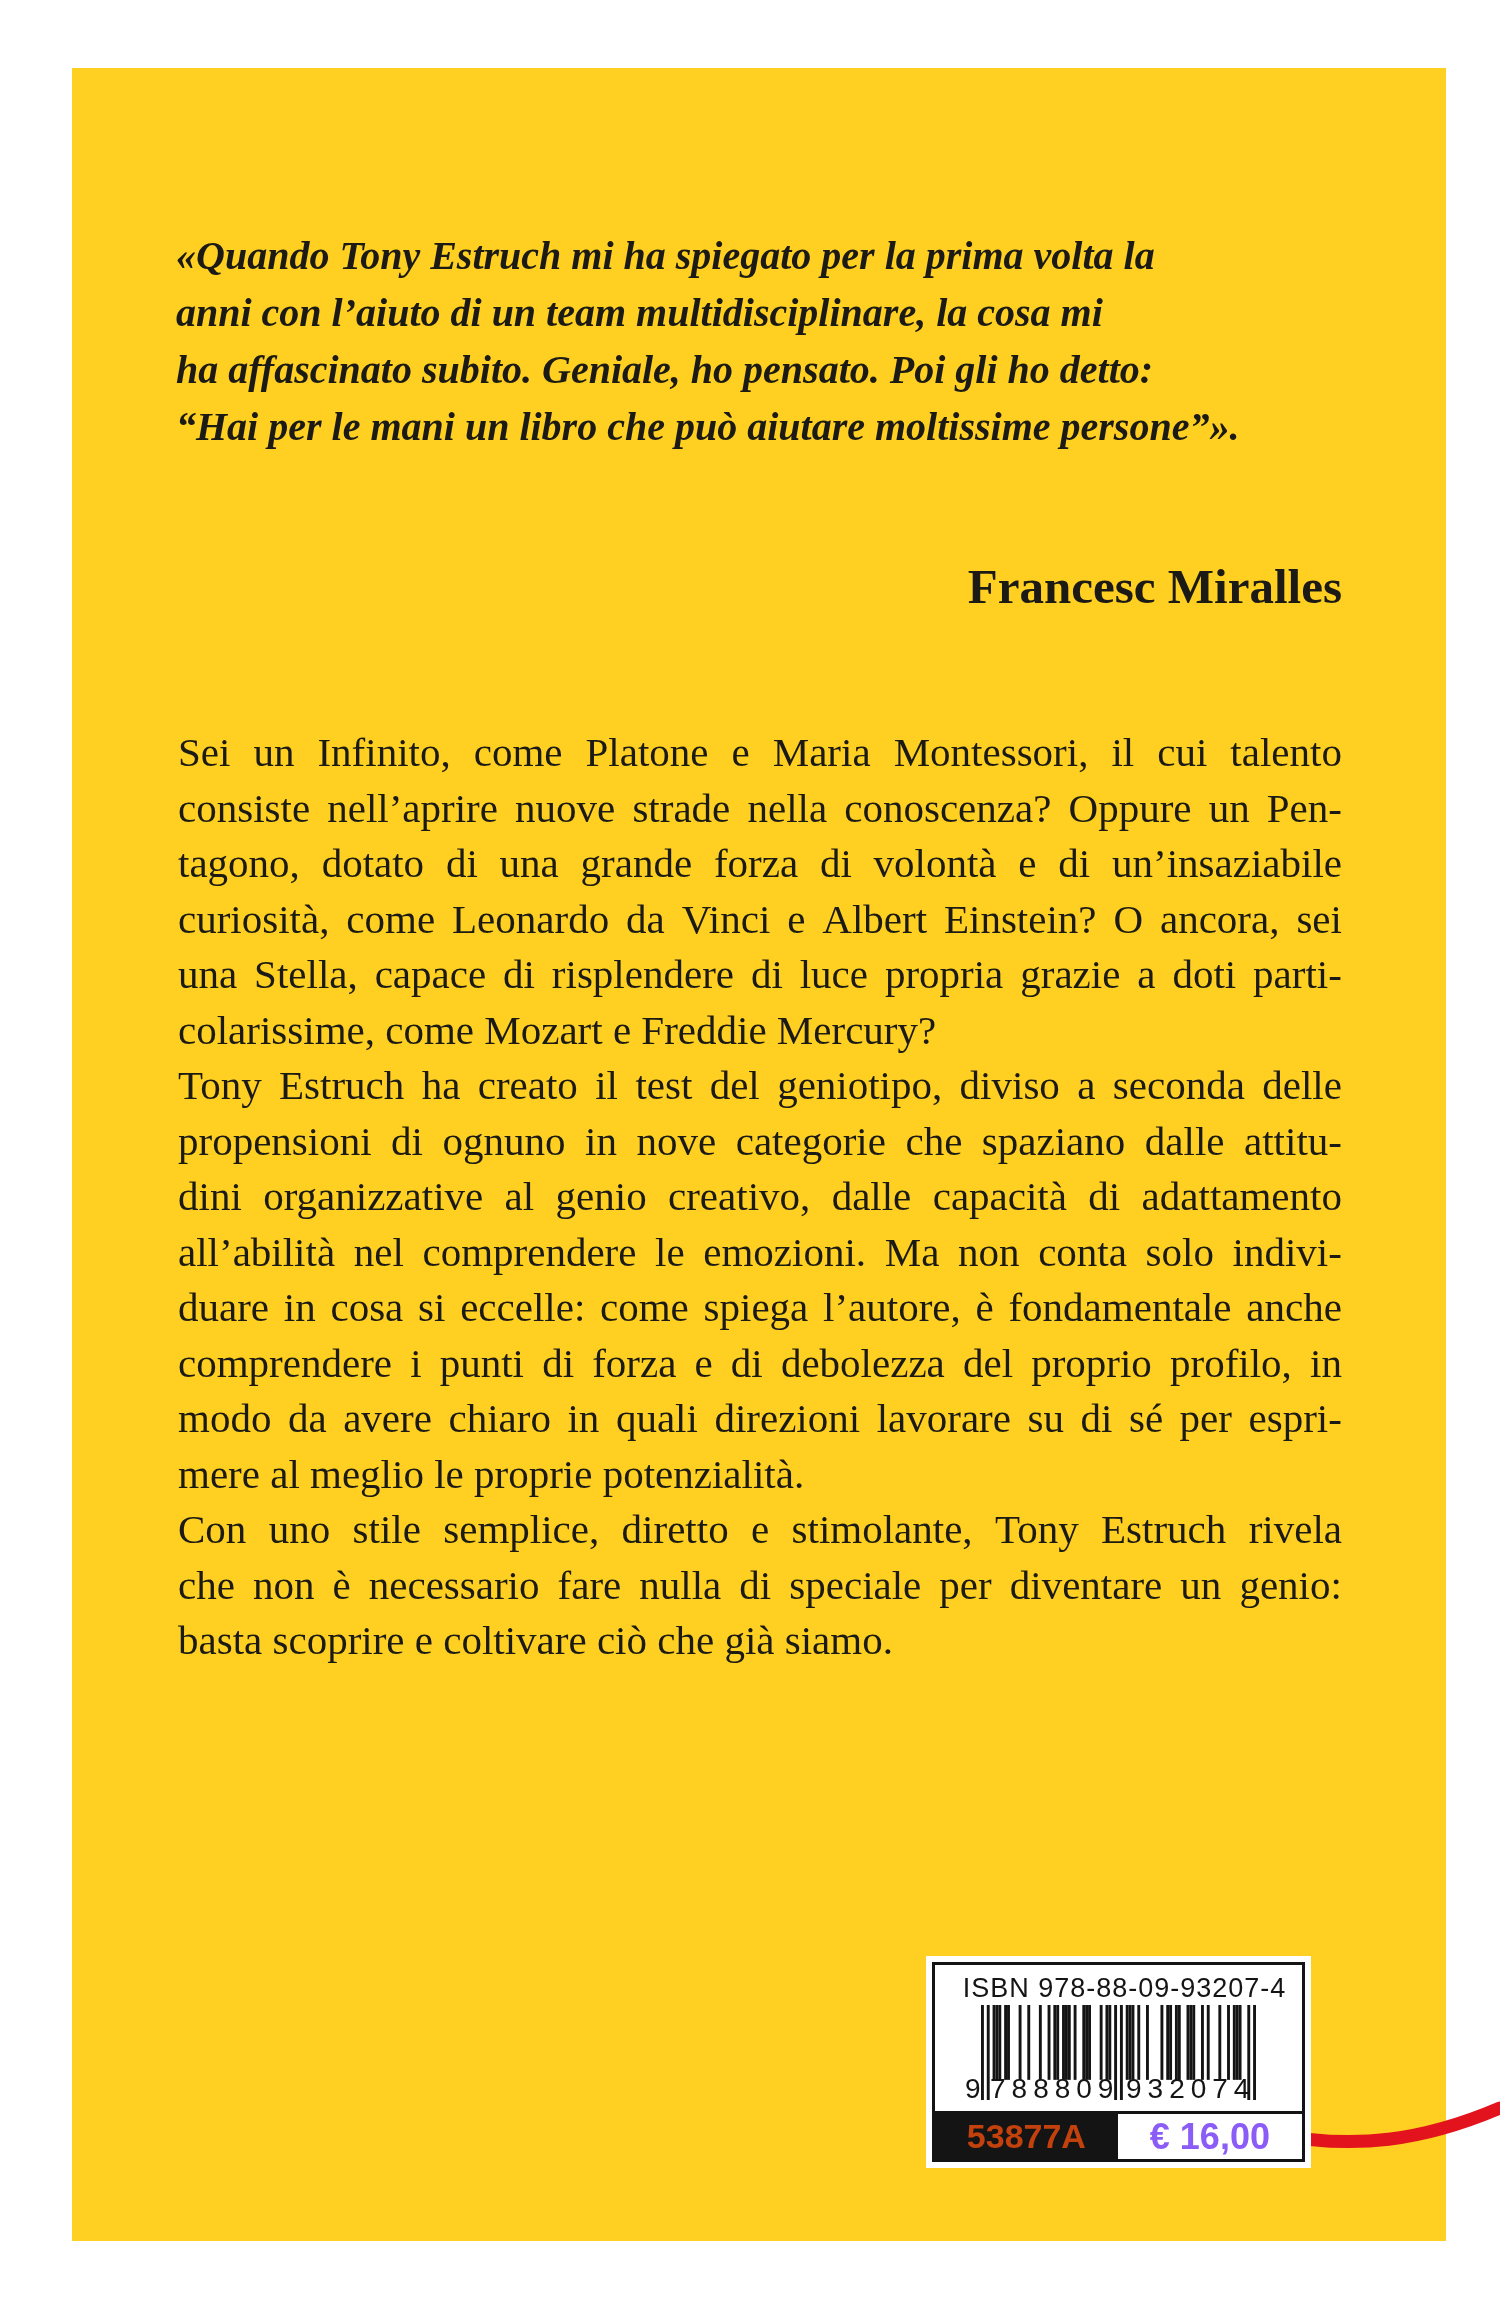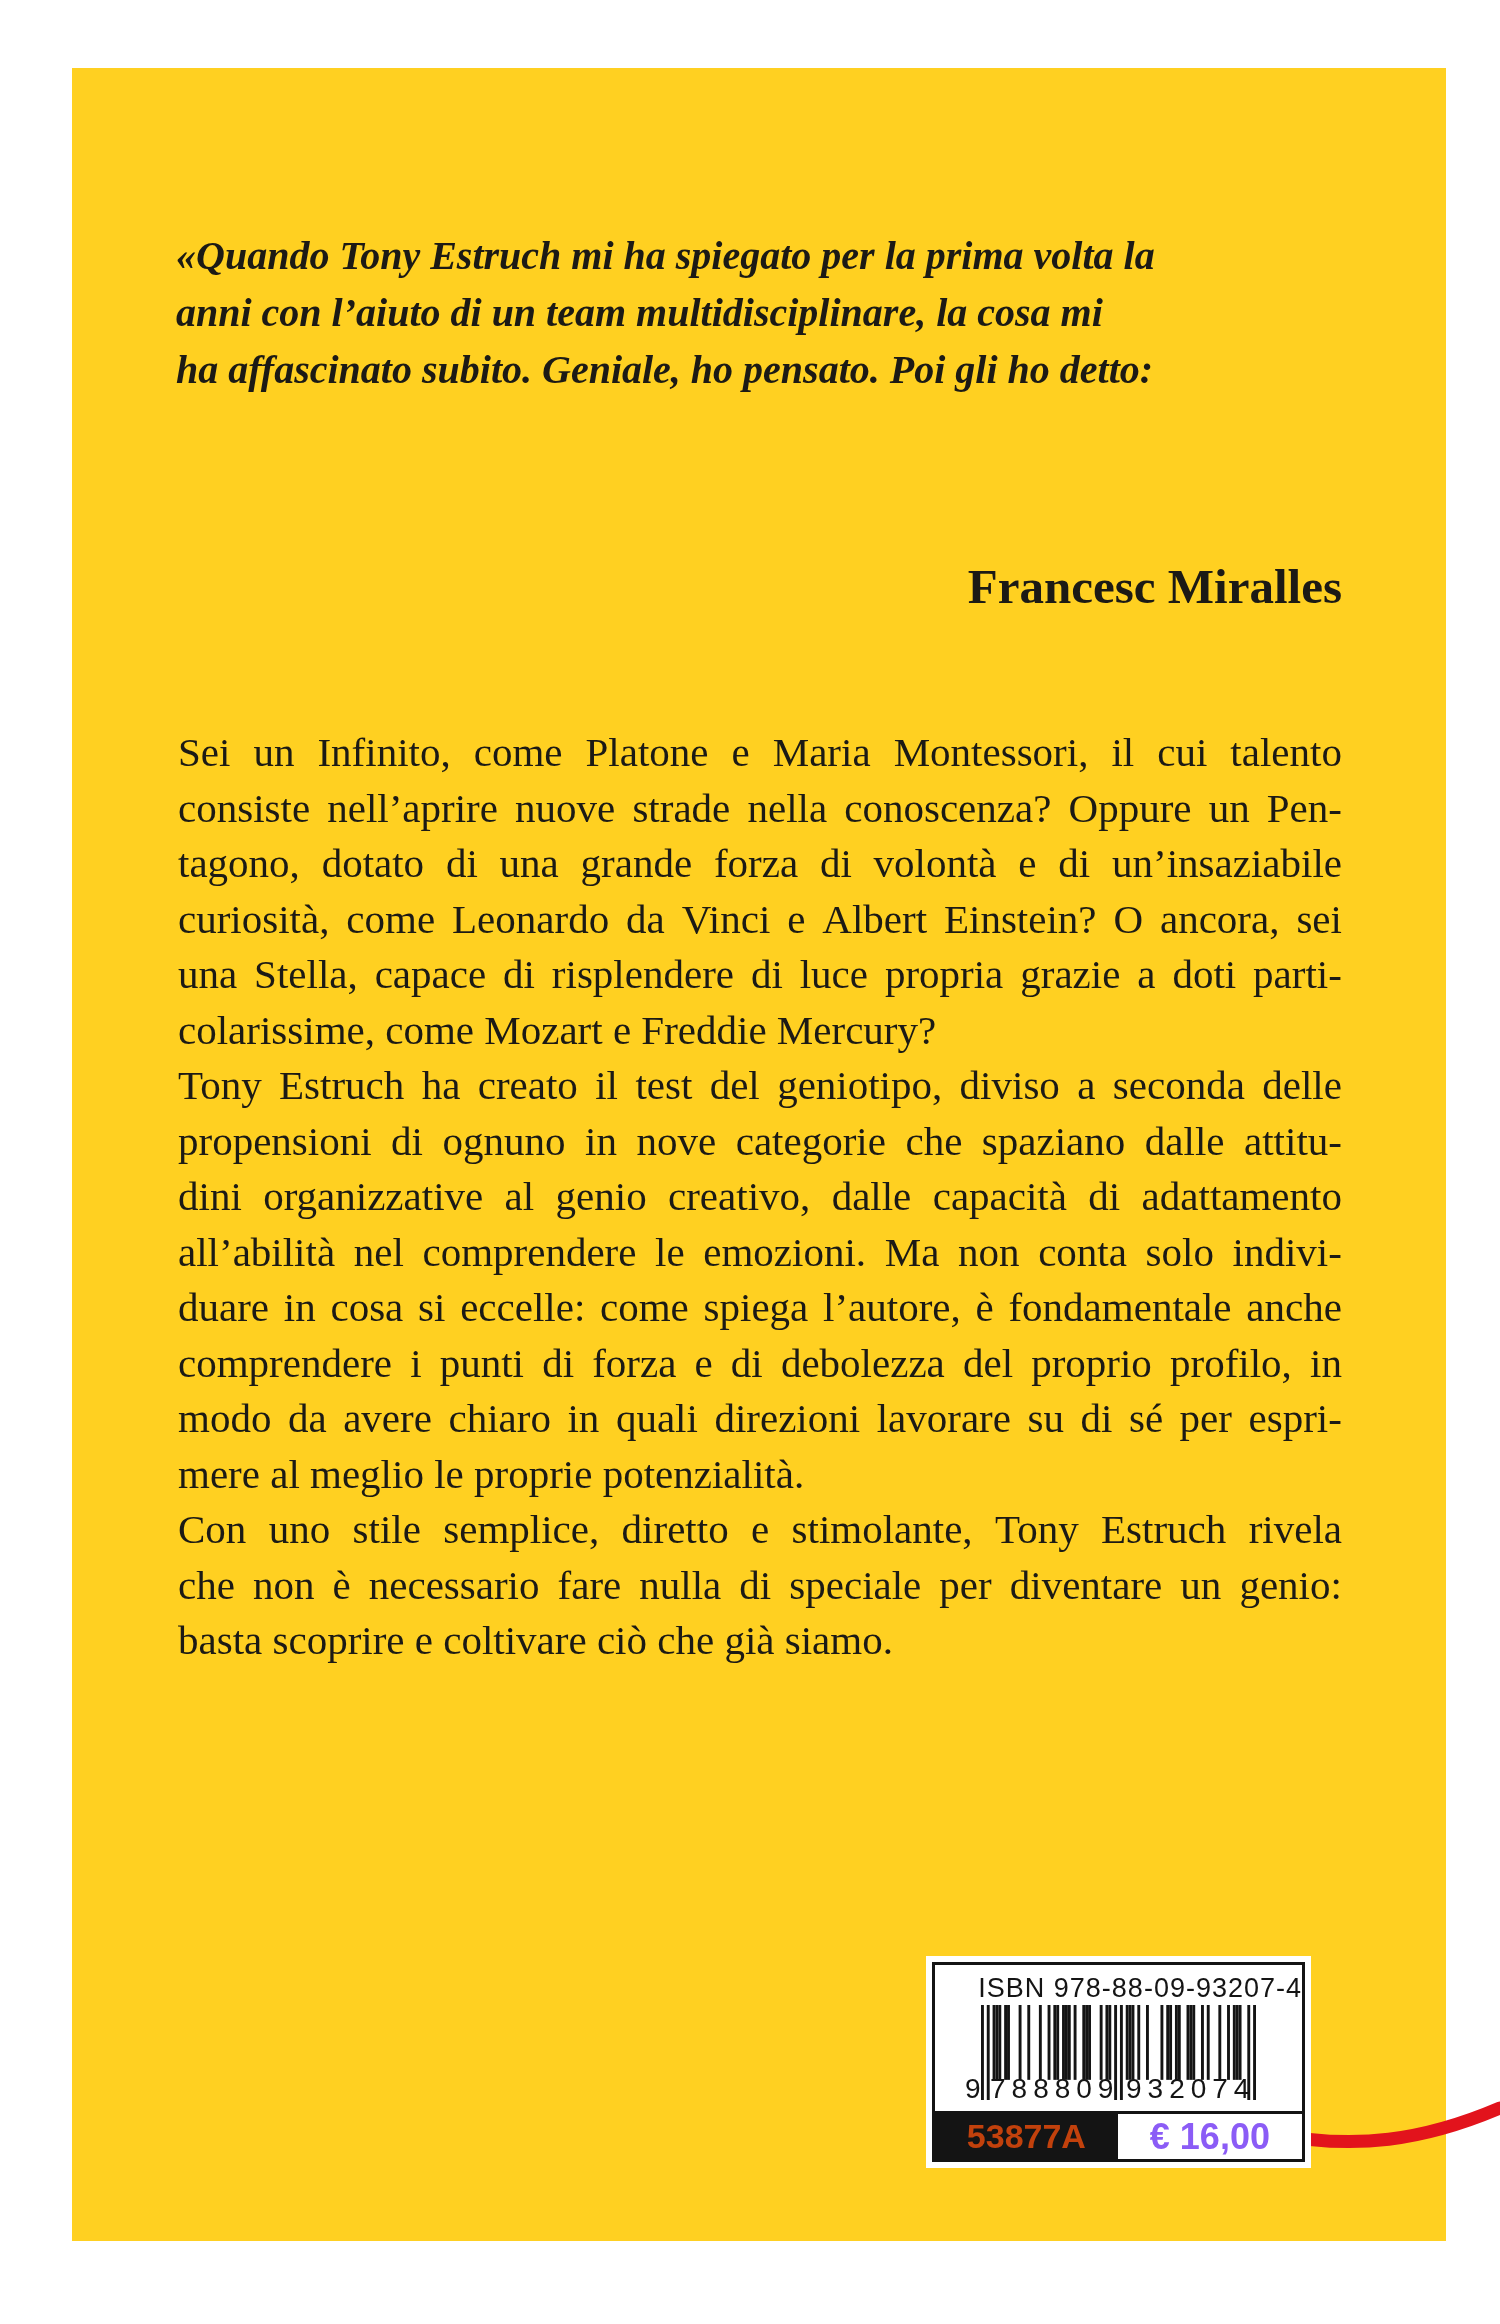--- a/index.html
+++ b/index.html
@@ -38,21 +38,21 @@
   .label{
     position:absolute;left:854px;top:1888px;width:385px;height:212px;
     background:#ffffff;box-sizing:border-box;padding:6px;z-index:3;
   }
   .frame{
     border:3px solid #141414;box-sizing:border-box;
     width:100%;height:100%;position:relative;
     font-family:"Liberation Sans", sans-serif;color:#141414;
   }
   .isbn{
-    margin-top:8px;text-align:right;
+    margin-top:8px;text-align:center;
     font-size:27px;line-height:30px;letter-spacing:1px;font-weight:normal;padding-left:12px;
   }
   .barswrap{position:relative;width:307px;height:95px;margin:2px auto 0;}
   .barswrap svg{position:absolute;left:16px;top:0;width:275px;height:95px;fill:#141414;}
   .bdigit{
     position:absolute;top:70px;font-size:28px;line-height:28px;
     letter-spacing:6px;text-align:center;background:transparent;
   }
   .d9{left:0;width:14px;text-align:right;letter-spacing:0;}
   .dl{left:25px;width:121px;}
@@ -76,20 +76,21 @@
 </style>
 </head>
 <body>
 
 <div class="cover">
 
   <div class="quote">
     <div class="qline">«Quando Tony Estruch mi ha spiegato per la prima volta la</div>
     <div class="qline">anni con l’aiuto di un team multidisciplinare, la cosa mi</div>
     <div class="qline">ha affascinato subito. Geniale, ho pensato. Poi gli ho detto:</div>
+    <div class="qline">“Hai per le mani un libro che può aiutare moltissime persone”».</div>
   </div>
 
   <div class="attribution">Francesc Miralles</div>
 
   <div class="blurb">
       <div class="bline just">
         <span>Sei</span>
         <span>un</span>
         <span>Infinito,</span>
         <span>come</span>

